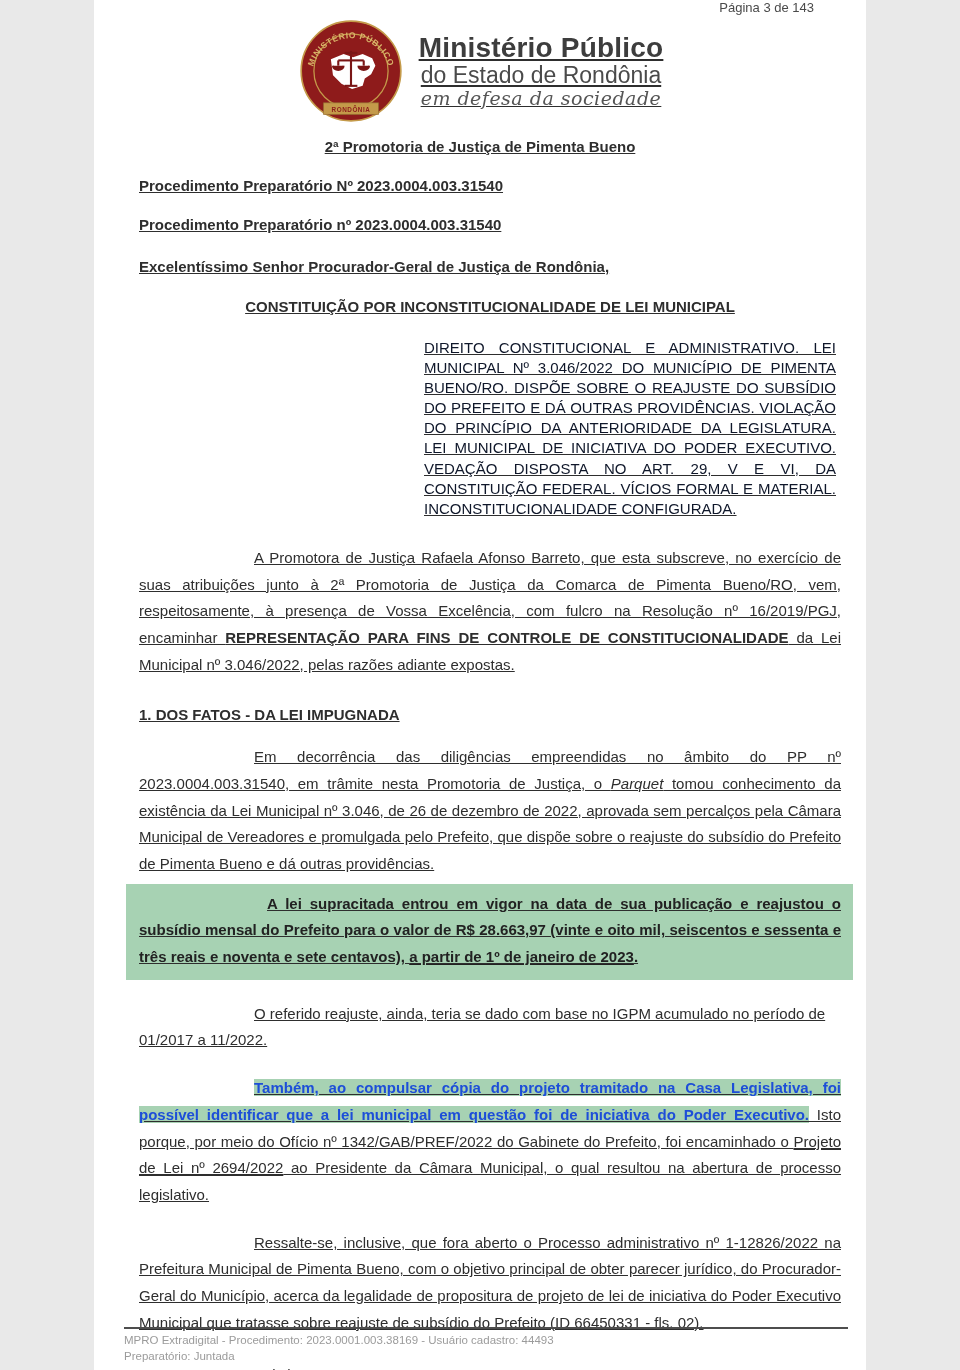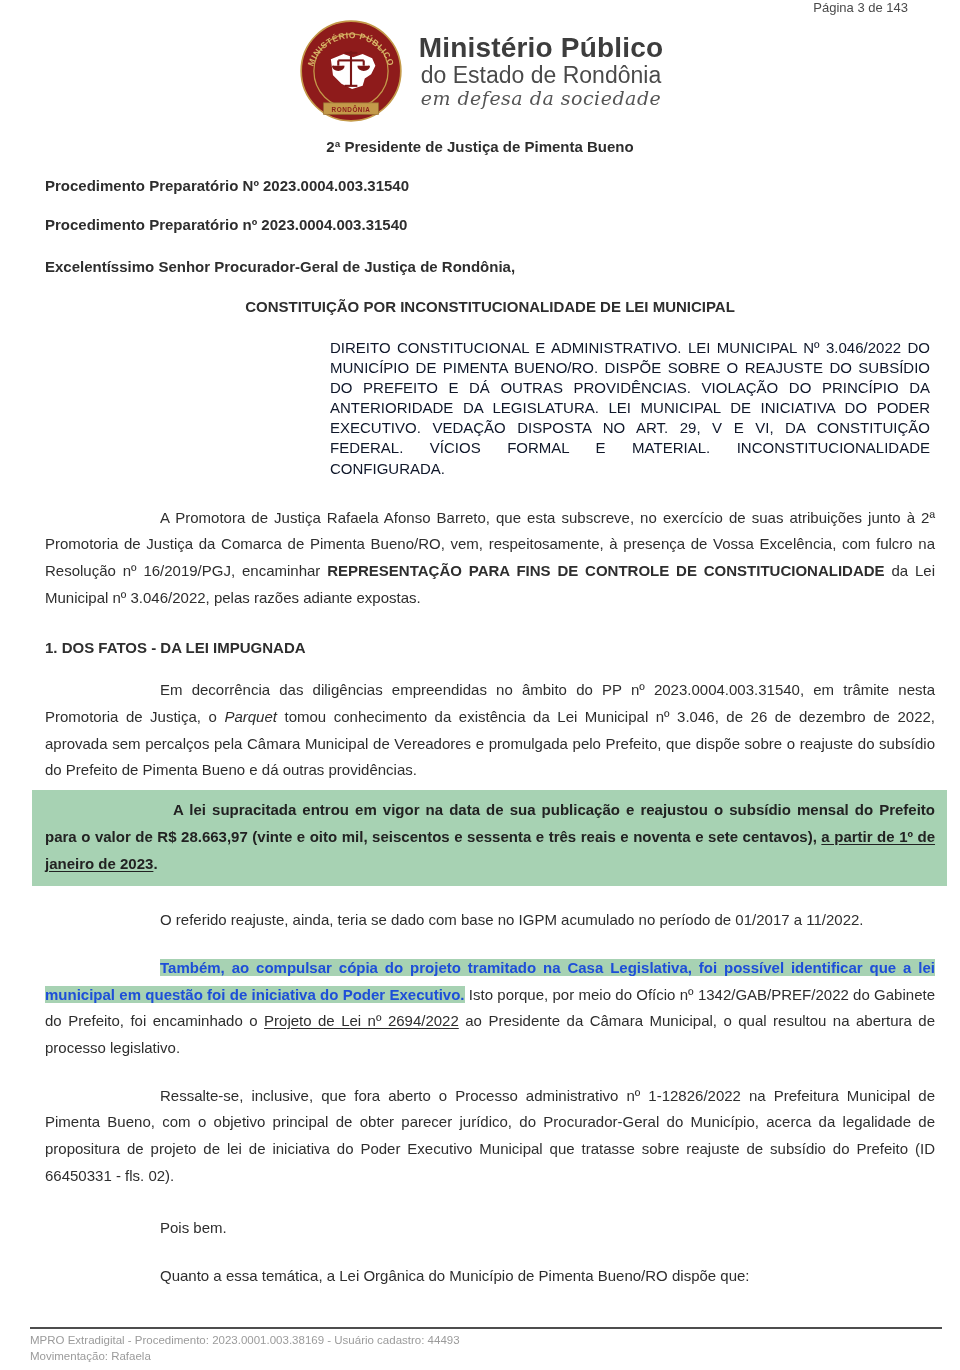--- a/index.html
+++ b/index.html
@@ -1,24 +1,25 @@
 <!DOCTYPE html>
 <html><head>
 <meta charset="utf-8">
 <style>
   * { margin:0; padding:0; box-sizing:border-box; }
   html,body { background:#e9e9e9; }
   .page {
     position:relative;
-    width:960px; height:1370px;
+    width:772px; height:1370px;
     margin:0 auto;
     background:#ffffff;
     font-family:"Liberation Sans","DejaVu Sans",sans-serif;
     color:#2e2e2e;
     overflow:hidden;
+    text-decoration:underline;
   }
   .page-label {
     position:absolute; top:0; right:52px;
     font-size:13px; color:#4a4a4a;
   }
   .header {
     display:flex; justify-content:center; align-items:center;
     gap:14px; padding-top:18px;
   }
   .seal { width:108px; height:106px; flex:0 0 auto; }
@@ -103,21 +104,21 @@
       <path d="M24,80 L76,80 L76,91 L24,91 Z" fill="#c49a4a" stroke="#8e6a2f" stroke-width="0.6"></path>
       <text x="50" y="88.5" font-size="6" fill="#8e1b1b" font-weight="bold" text-anchor="middle" letter-spacing="0.5" font-family="Liberation Sans, sans-serif">RONDÔNIA</text>
     </svg>
     <div class="org-text">
       <div class="org-name">Ministério Público</div>
       <div class="org-sub">do Estado de Rondônia</div>
       <div class="org-motto">em defesa da sociedade</div>
     </div>
   </div>
 
-  <div class="promotoria">2ª Presidente de Justiça de Pimenta Bueno</div>
+  <div class="promotoria">2ª Promotoria de Justiça de Pimenta Bueno</div>
 
   <div class="content">
 
     <div class="proc-line">Procedimento Preparatório Nº 2023.0004.003.31540</div>
 
 
     <div class="proc-line">Procedimento Preparatório nº 2023.0004.003.31540</div>
 
     <div class="salutation">Excelentíssimo Senhor Procurador-Geral de Justiça de Rondônia,</div>
 
@@ -145,17 +146,17 @@
 
     <p class="para indent mt">Quanto a essa temática, a Lei Orgânica do Município de Pimenta Bueno/RO dispõe que:</p>
 
     <p class="para quote"></p>
 
   </div>
 
   <div class="footer">
     <div class="left">
       <div>MPRO Extradigital - Procedimento: 2023.0001.003.38169 - Usuário cadastro: 44493</div>
-      <div>Movimentação: Rafaela</div>
+      <div>Preparatório: Juntada</div>
     </div>
   </div>
 
 </div>
 
 </body></html>

